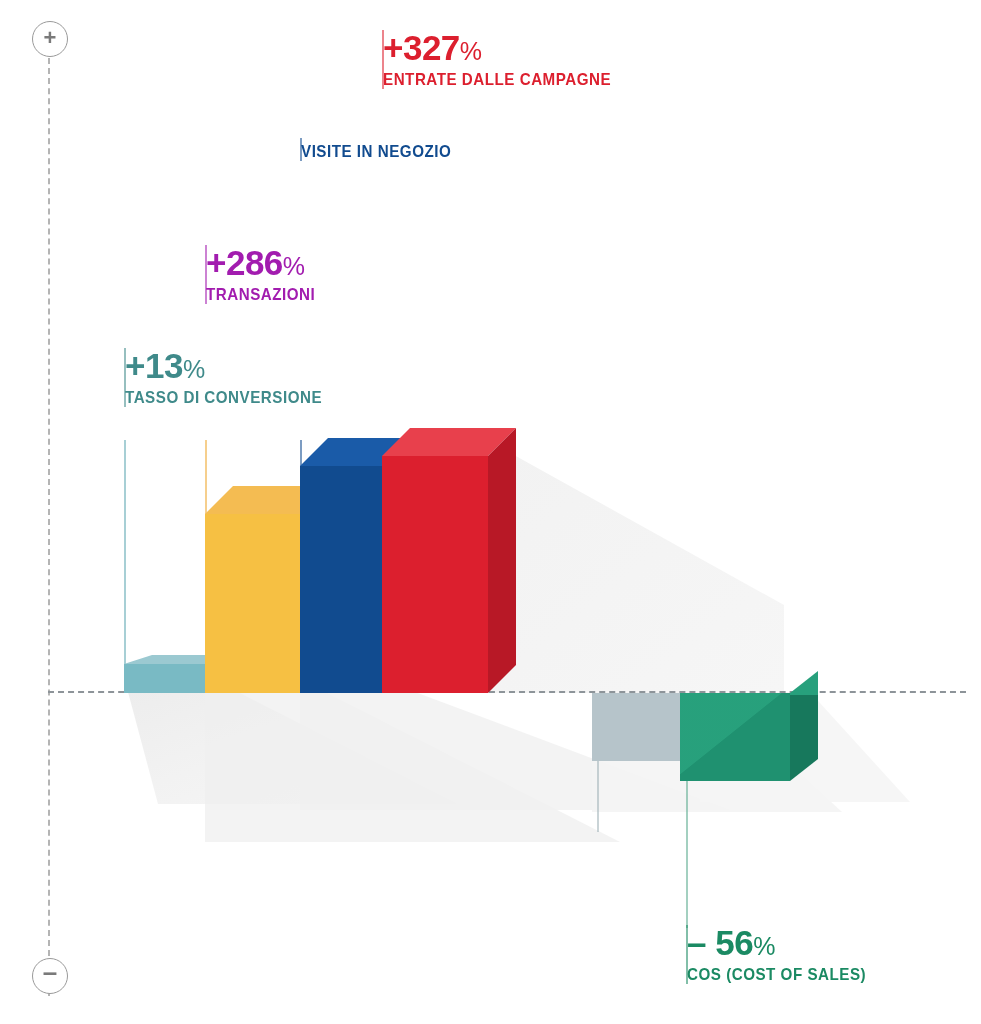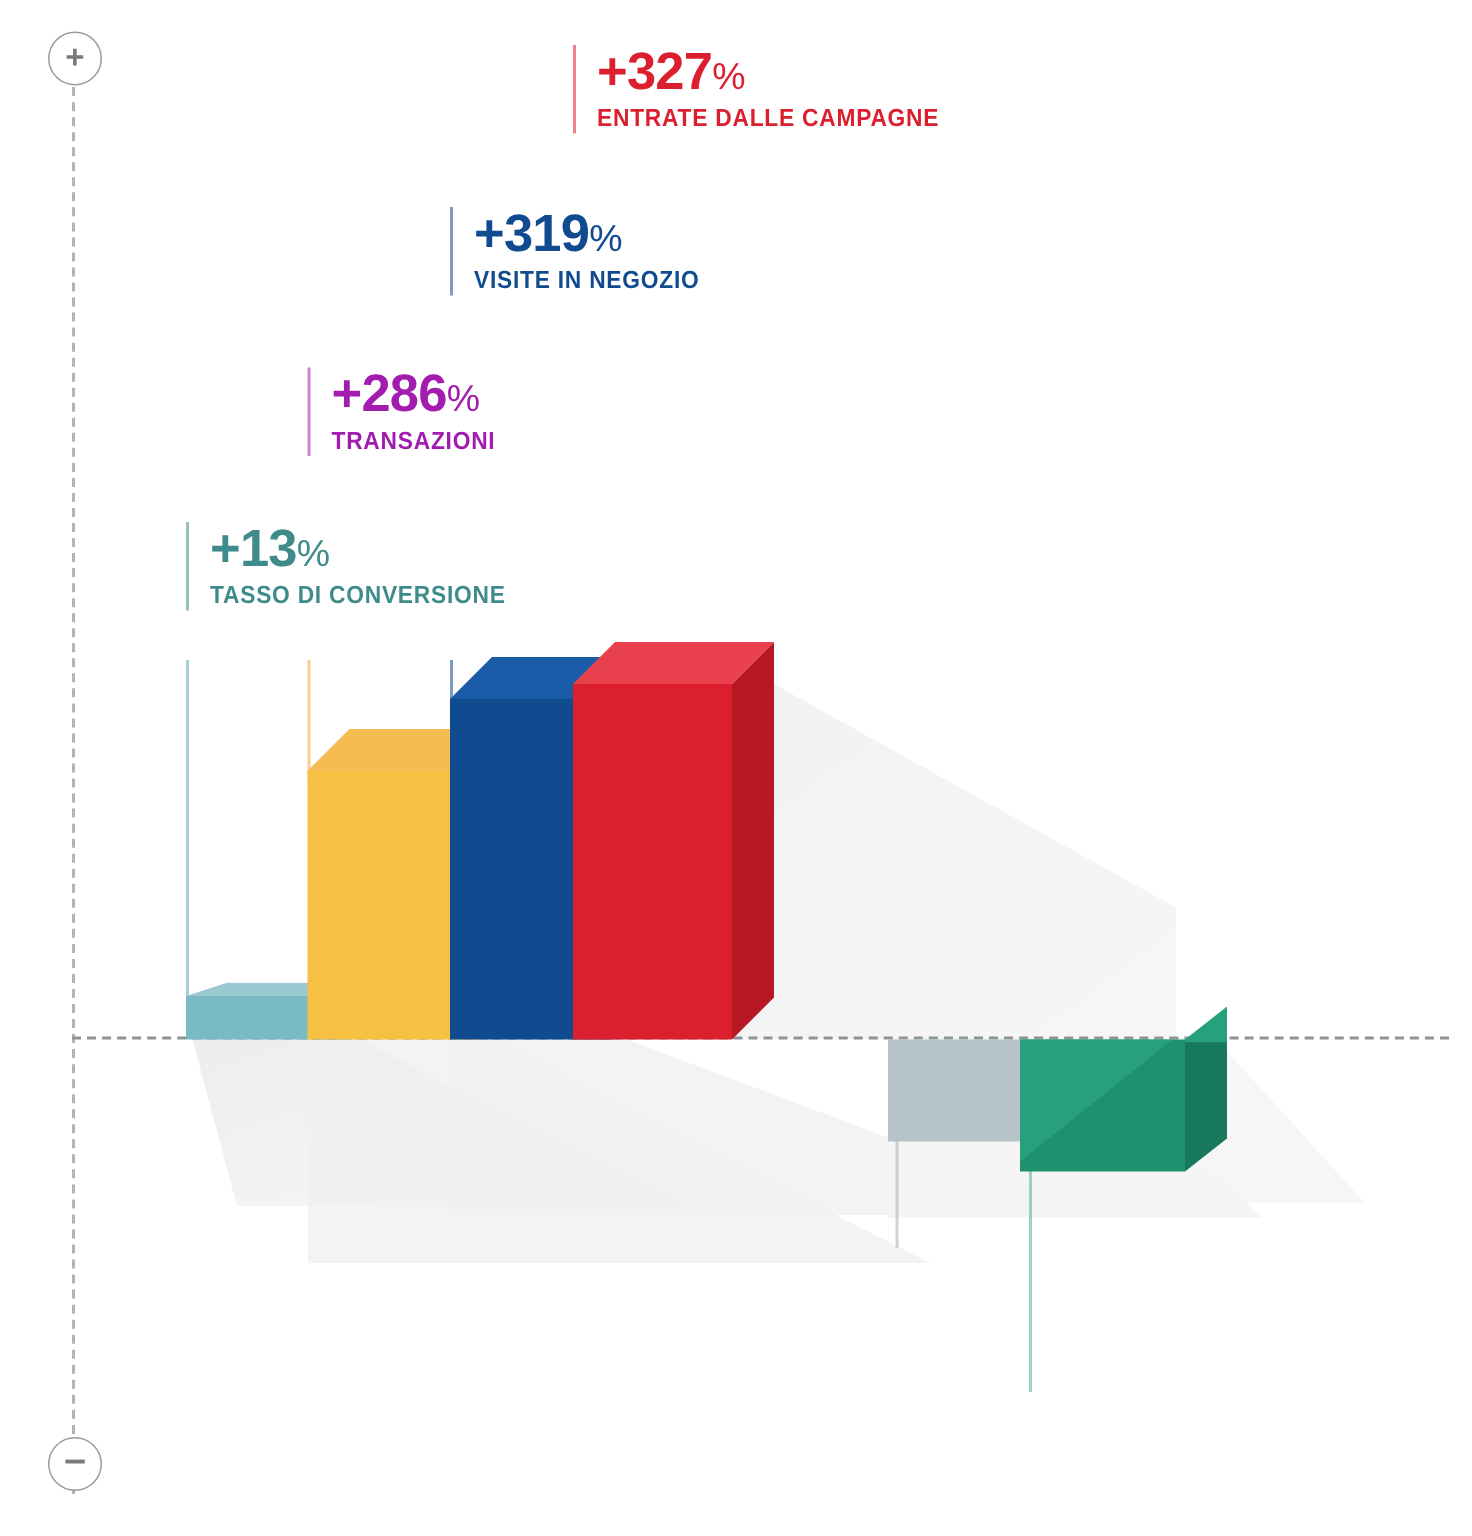--- a/index.html
+++ b/index.html
@@ -26,21 +26,21 @@
     display:flex;align-items:center;justify-content:center;
     color:#7a7a7a;font-size:22px;font-weight:700;line-height:1;
     font-family:"Liberation Sans",sans-serif;
   }
   .axis-node.plus{left:32px;top:21px;}
   .axis-node.minus{left:32px;top:958px;}
   .axis-node .glyph{display:block;margin-top:-3px;}
   .axis-node.minus .glyph{margin-top:-9px;font-size:26px;}
 
   
-  .label-block{position:absolute;padding-left:16px;}
+  .label-block{position:absolute;padding-left:1px;}
   .label-block .accent{
     position:absolute;left:0;top:0;width:2px;height:100%;
     background:currentColor;opacity:.55;
   }
   .label-block .value{
     font-size:35px;font-weight:700;line-height:1.02;letter-spacing:-.5px;
     white-space:nowrap;font-family:"Liberation Sans",sans-serif;
   }
   .label-block .value .pct{font-size:25px;font-weight:400;}
   .label-block .name{
@@ -169,37 +169,41 @@
   <div class="label-block" style="left:382px;top:30px;color:#dc1f2e;">
     <span class="accent"></span>
     <div class="value">
       <span>+327</span><span class="pct">%</span>
     </div>
     <div class="name">ENTRATE DALLE CAMPAGNE</div>
   </div>
 
   <div class="label-block" style="left:300px;top:138px;color:#114b8f;">
     <span class="accent"></span>
-    <div class="value">
-      <span>+319</span><span class="pct">%</span>
-    </div>
     <div class="name">VISITE IN NEGOZIO</div>
   </div>
 
   <div class="label-block" style="left:205px;top:245px;color:#a21caf;">
     <span class="accent"></span>
     <div class="value">
       <span>+286</span><span class="pct">%</span>
     </div>
     <div class="name">TRANSAZIONI</div>
   </div>
 
   <div class="label-block" style="left:124px;top:348px;color:#3f8a8a;">
     <span class="accent"></span>
     <div class="value">
       <span>+13</span><span class="pct">%</span>
     </div>
     <div class="name">TASSO DI CONVERSIONE</div>
   </div>
 
 
+  <div class="label-block" style="left:686px;top:925px;color:#1b8a63;">
+    <span class="accent"></span>
+    <div class="value">
+      <span>– 56</span><span class="pct">%</span>
+    </div>
+    <div class="name">COS (COST OF SALES)</div>
+  </div>
 
 </div>
 
 </body></html>

